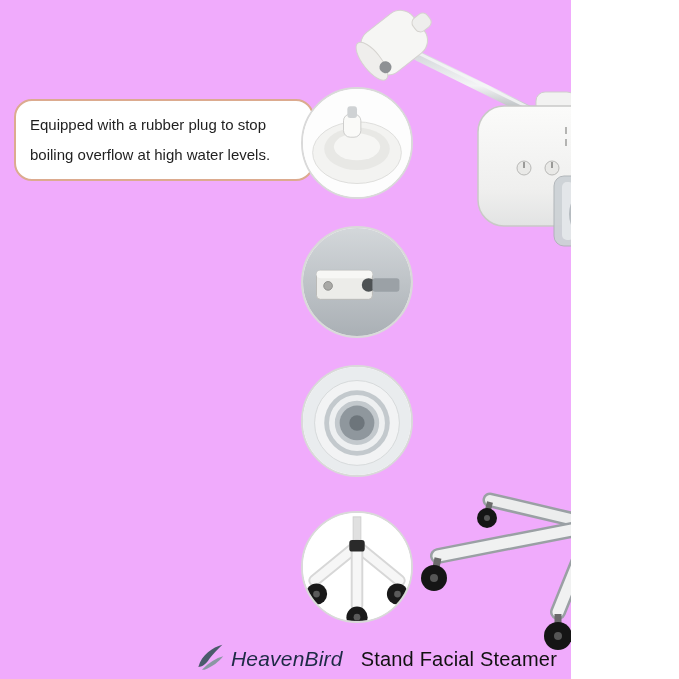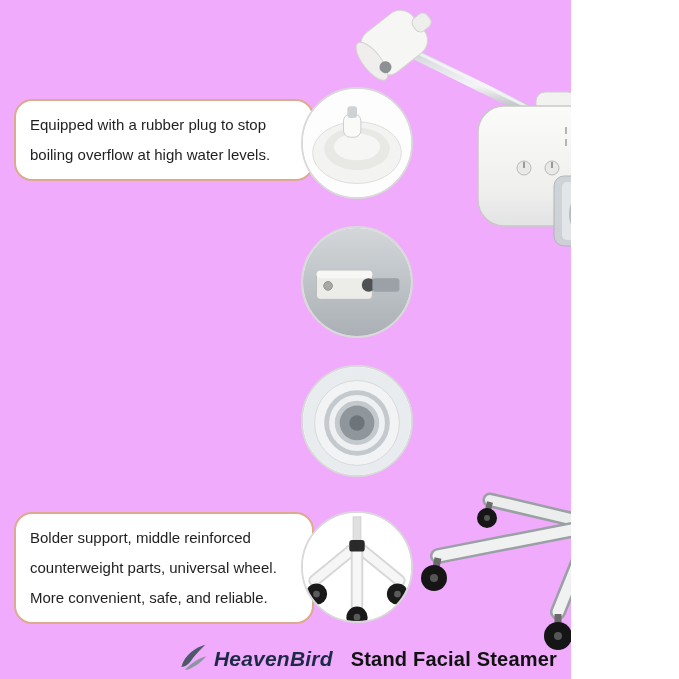--- a/index.html
+++ b/index.html
@@ -23,24 +23,24 @@
   }
   .ic-1{top:87px;}
   .ic-2{top:226px;}
   .ic-3{top:365px;}
   .ic-4{top:511px;}
   .inset-circle svg{display:block;width:100%;height:100%;}
   .footer{
     position:absolute;right:14px;bottom:4px;display:flex;align-items:center;gap:6px;z-index:3;
   }
   .brand-name{
-    font-style:italic;font-weight:bold;font-size:21px;color:#1d2a45;letter-spacing:.2px;
+    font-style:italic;font-weight:normal;font-size:21px;color:#1d2a45;letter-spacing:.2px;
   }
   .product-title{
-    font-weight:bold;font-size:20px;color:#111111;margin-left:12px;letter-spacing:.2px;
+    font-weight:normal;font-size:20px;color:#111111;margin-left:12px;letter-spacing:.2px;
   }
 </style>
 </head>
 <body>
 
 <div class="canvas">
 
   <svg class="product-svg" viewBox="0 0 359 660" aria-hidden="true">
     <defs>
       <linearGradient id="chromeH" x1="0" y1="0" x2="0" y2="1">
@@ -185,23 +185,20 @@
     <svg viewBox="0 0 112 112" aria-hidden="true">
       <rect width="112" height="112" fill="#e9ecee"></rect>
       <circle cx="56" cy="58" r="44" fill="#f2f3f4" stroke="#d5d8da"></circle>
       <circle cx="56" cy="58" r="34" fill="#c3c9cd"></circle>
       <circle cx="56" cy="58" r="26" fill="none" stroke="#eef0f1" stroke-width="6"></circle>
       <circle cx="56" cy="58" r="18" fill="#8f979d"></circle>
       <circle cx="56" cy="58" r="8" fill="#6d757b"></circle>
     </svg>
   </div>
 
-  <div class="feature-box fb-4">
-    <span>Bolder support, middle reinforced counterweight parts, universal wheel. More convenient, safe, and reliable.</span>
-  </div>
   <div class="inset-circle ic-4">
     <svg viewBox="0 0 112 112" aria-hidden="true">
       <rect width="112" height="112" fill="#ffffff"></rect>
       <rect x="52" y="4" width="8" height="26" fill="#e0e0e0" stroke="#cfcfcf"></rect>
       <line x1="56" y1="34" x2="12" y2="70" stroke="#d7d7d7" stroke-width="13" stroke-linecap="round"></line>
       <line x1="56" y1="34" x2="12" y2="70" stroke="#f6f6f6" stroke-width="9" stroke-linecap="round"></line>
       <line x1="56" y1="34" x2="100" y2="70" stroke="#d7d7d7" stroke-width="13" stroke-linecap="round"></line>
       <line x1="56" y1="34" x2="100" y2="70" stroke="#f6f6f6" stroke-width="9" stroke-linecap="round"></line>
       <line x1="56" y1="34" x2="56" y2="96" stroke="#d7d7d7" stroke-width="13" stroke-linecap="round"></line>
       <line x1="56" y1="34" x2="56" y2="96" stroke="#f6f6f6" stroke-width="9" stroke-linecap="round"></line>

